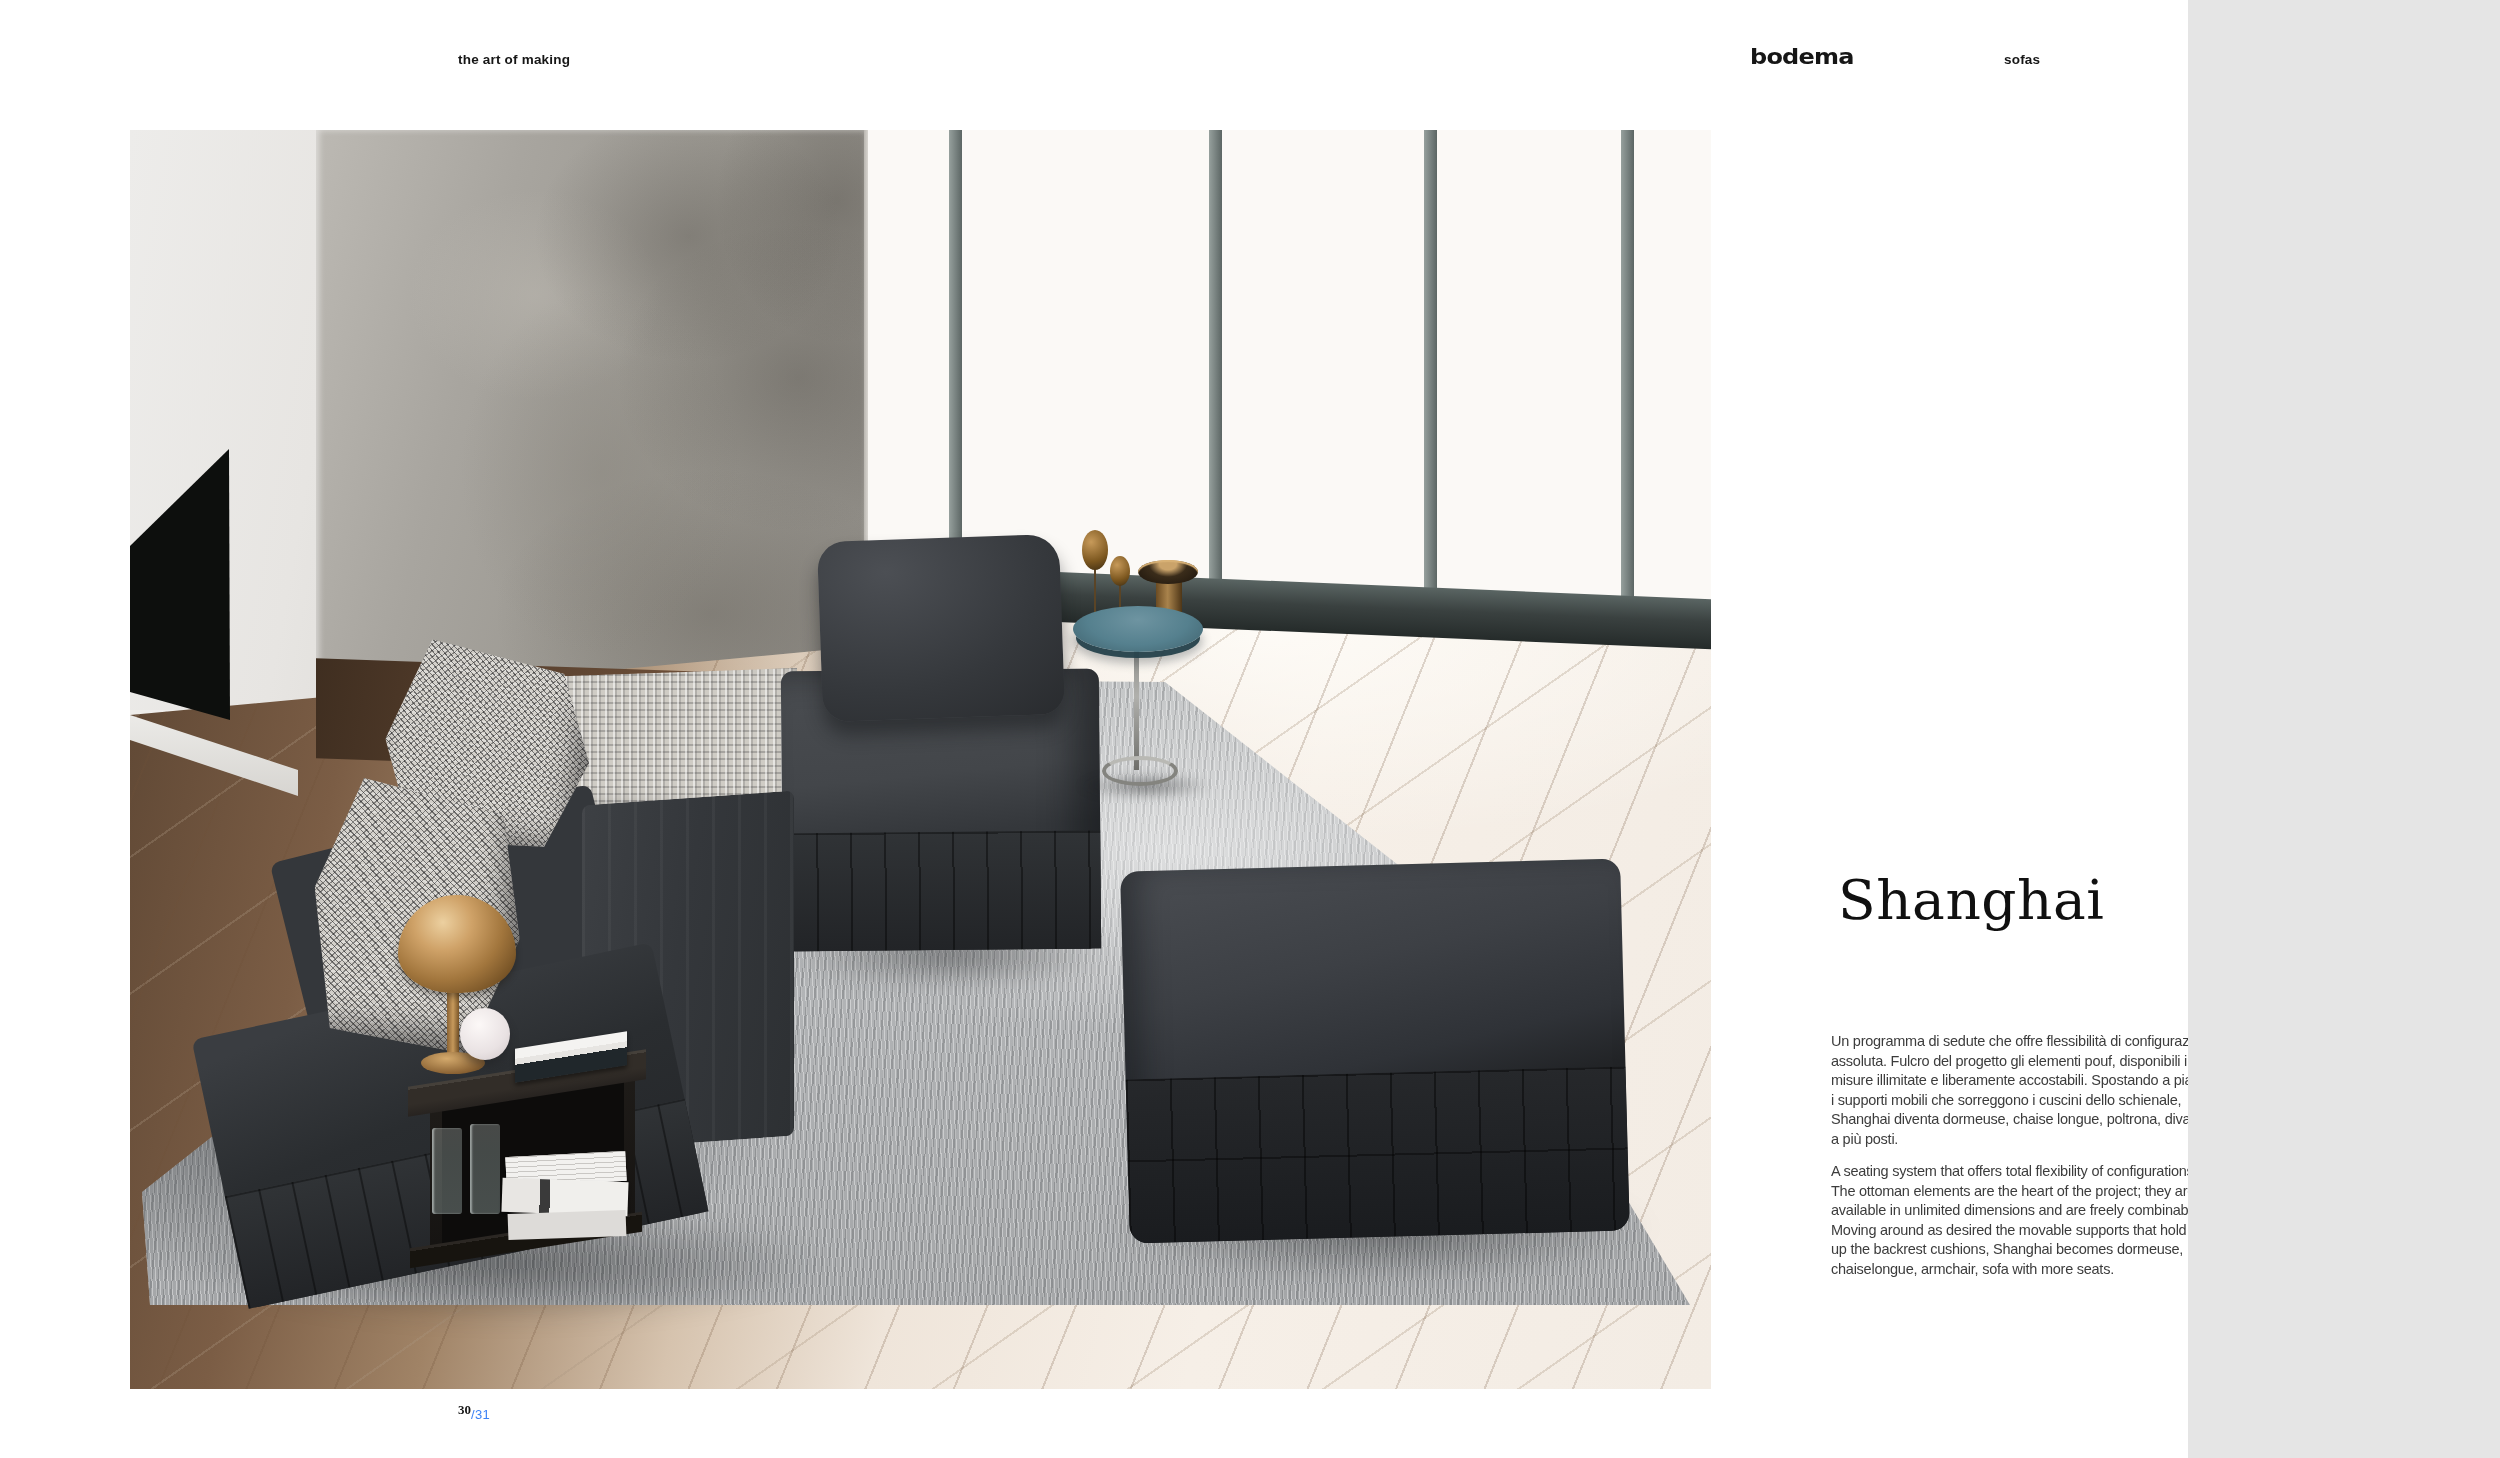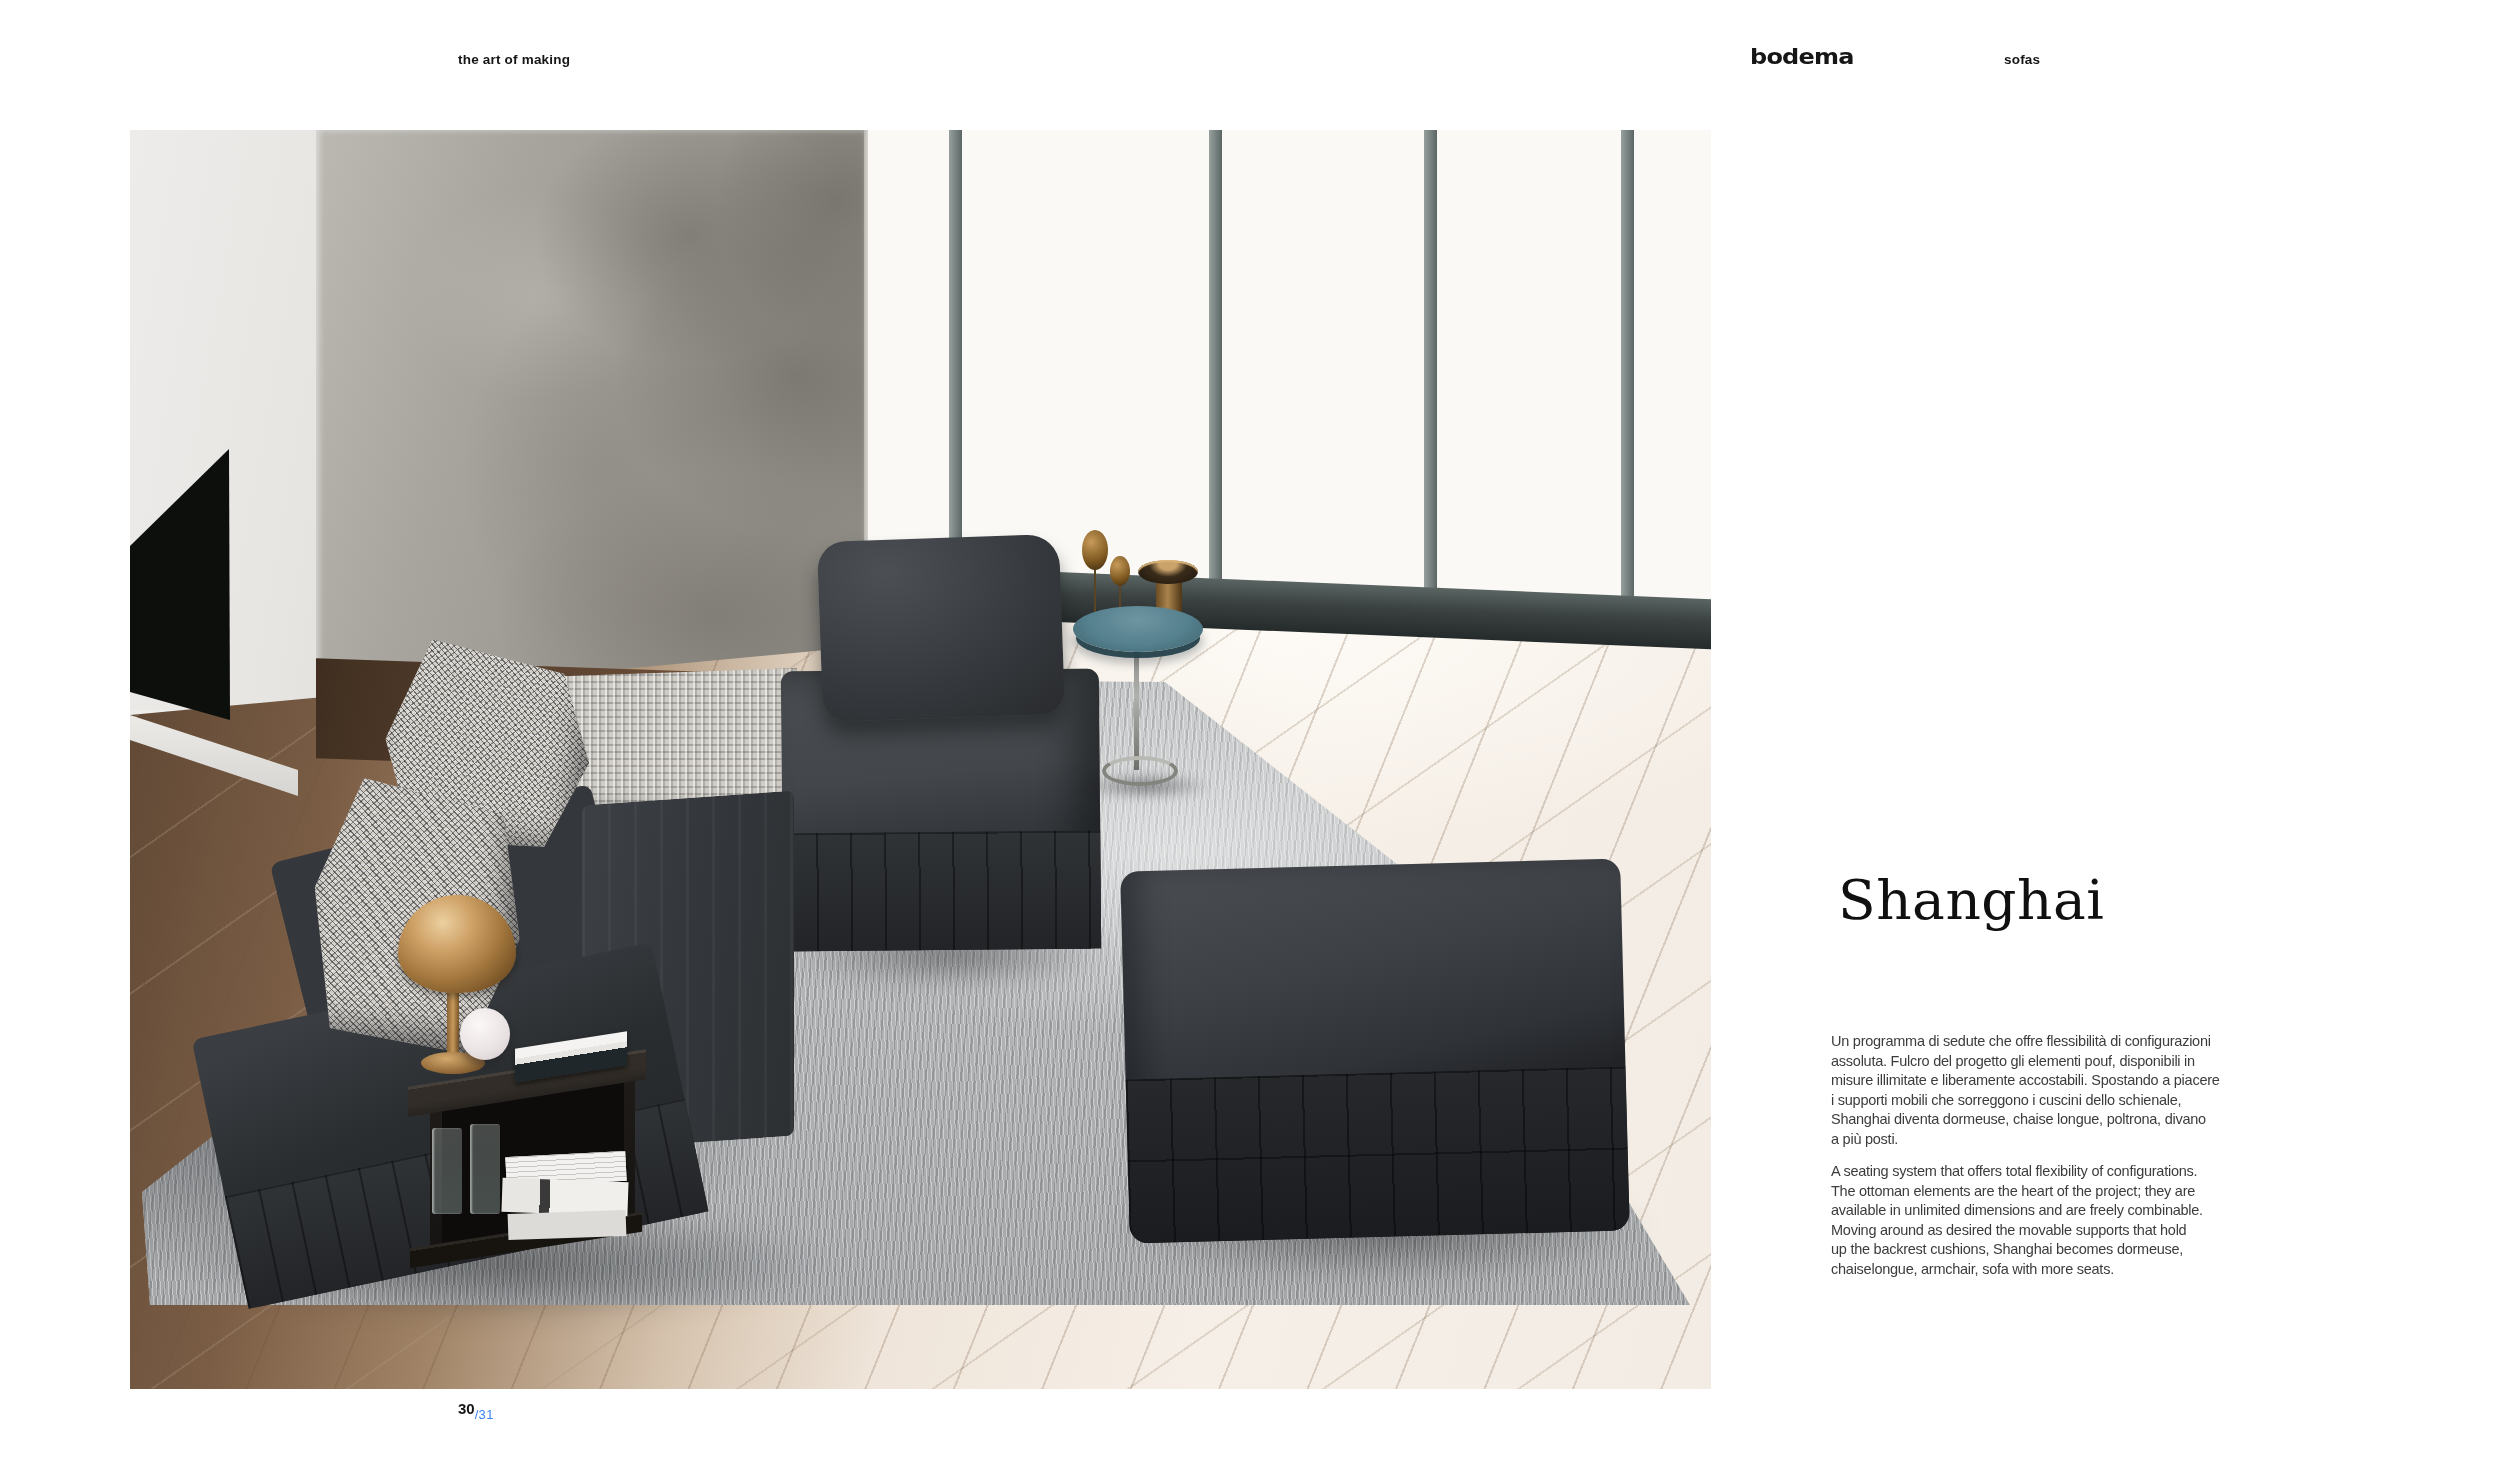--- a/index.html
+++ b/index.html
@@ -1,36 +1,36 @@
 <!DOCTYPE html>
 <html style="--page_bg: #ffffff; --text_dark: #161616; --text_body: #3c3c3c; --accent_teal: #55808e; --brass: #a2763d; --sofa_charcoal: #2f3237; --rug_gray: #b0b2b4; --concrete: #99968f; --wood_floor: #7b5d45; --floor_light: #f6efe7; --cushion_pattern: #d3d0ca;"><head>
 <meta charset="utf-8">
 <style>
   html,body{margin:0;padding:0;background:#e5e5e5;}
-  .page{position:relative;width:2500px;height:1458px;background:var(--page_bg,#ffffff);
+  .page{position:relative;width:2188px;height:1458px;background:var(--page_bg,#ffffff);
         font-family:"Liberation Sans",sans-serif;overflow:hidden;}
   .abs{position:absolute;}
 
   
   .tagline{left:458px;top:52px;font-size:13.5px;font-weight:bold;color:var(--text_dark,#161616);letter-spacing:.2px;}
   .brand{left:1750px;top:44px;font-size:24px;font-weight:bold;color:var(--text_dark,#161616);
          font-family:"DejaVu Sans",sans-serif;letter-spacing:-.8px;transform:scaleY(.92);transform-origin:left top;}
   .section-label{left:2004px;top:52px;font-size:13.5px;font-weight:bold;color:var(--text_dark,#161616);letter-spacing:.2px;}
 
   
   .product-title{left:1829px;top:864px;font-family:"DejaVu Serif","Liberation Serif",serif;
                  font-size:55px;font-weight:500;color:#101010;letter-spacing:.5px;line-height:1;}
   .para{left:1831px;width:480px;font-size:14.5px;line-height:19.5px;color:var(--text_body,#3c3c3c);
         letter-spacing:-.25px;white-space:pre-line;margin:0;}
   .para-it{top:1032px;}
   .para-en{top:1162px;}
 
   
   .pagination{left:458px;top:1400px;color:var(--text_dark,#161616);}
-  .pg-cur{font-size:15px;font-weight:bold;}
+  .pg-cur{font-size:13px;font-weight:bold;font-family:Liberation Serif, serif;}
   .pg-rest{font-size:13px;color:#3b82f6;display:inline-block;transform:translateY(5px);letter-spacing:.3px;}
 
   
   .photo{left:130px;top:130px;width:1581px;height:1259px;overflow:hidden;background:#efedea;}
   .photo *{position:absolute;}
 
   .wall-white{left:0;top:0;width:330px;height:580px;z-index:1;
     background:linear-gradient(100deg,#edecea 0%,#e7e5e2 55%,#dcdad6 100%);}
   .wall-concrete{left:186px;top:0;width:548px;height:590px;z-index:1;
     background:

